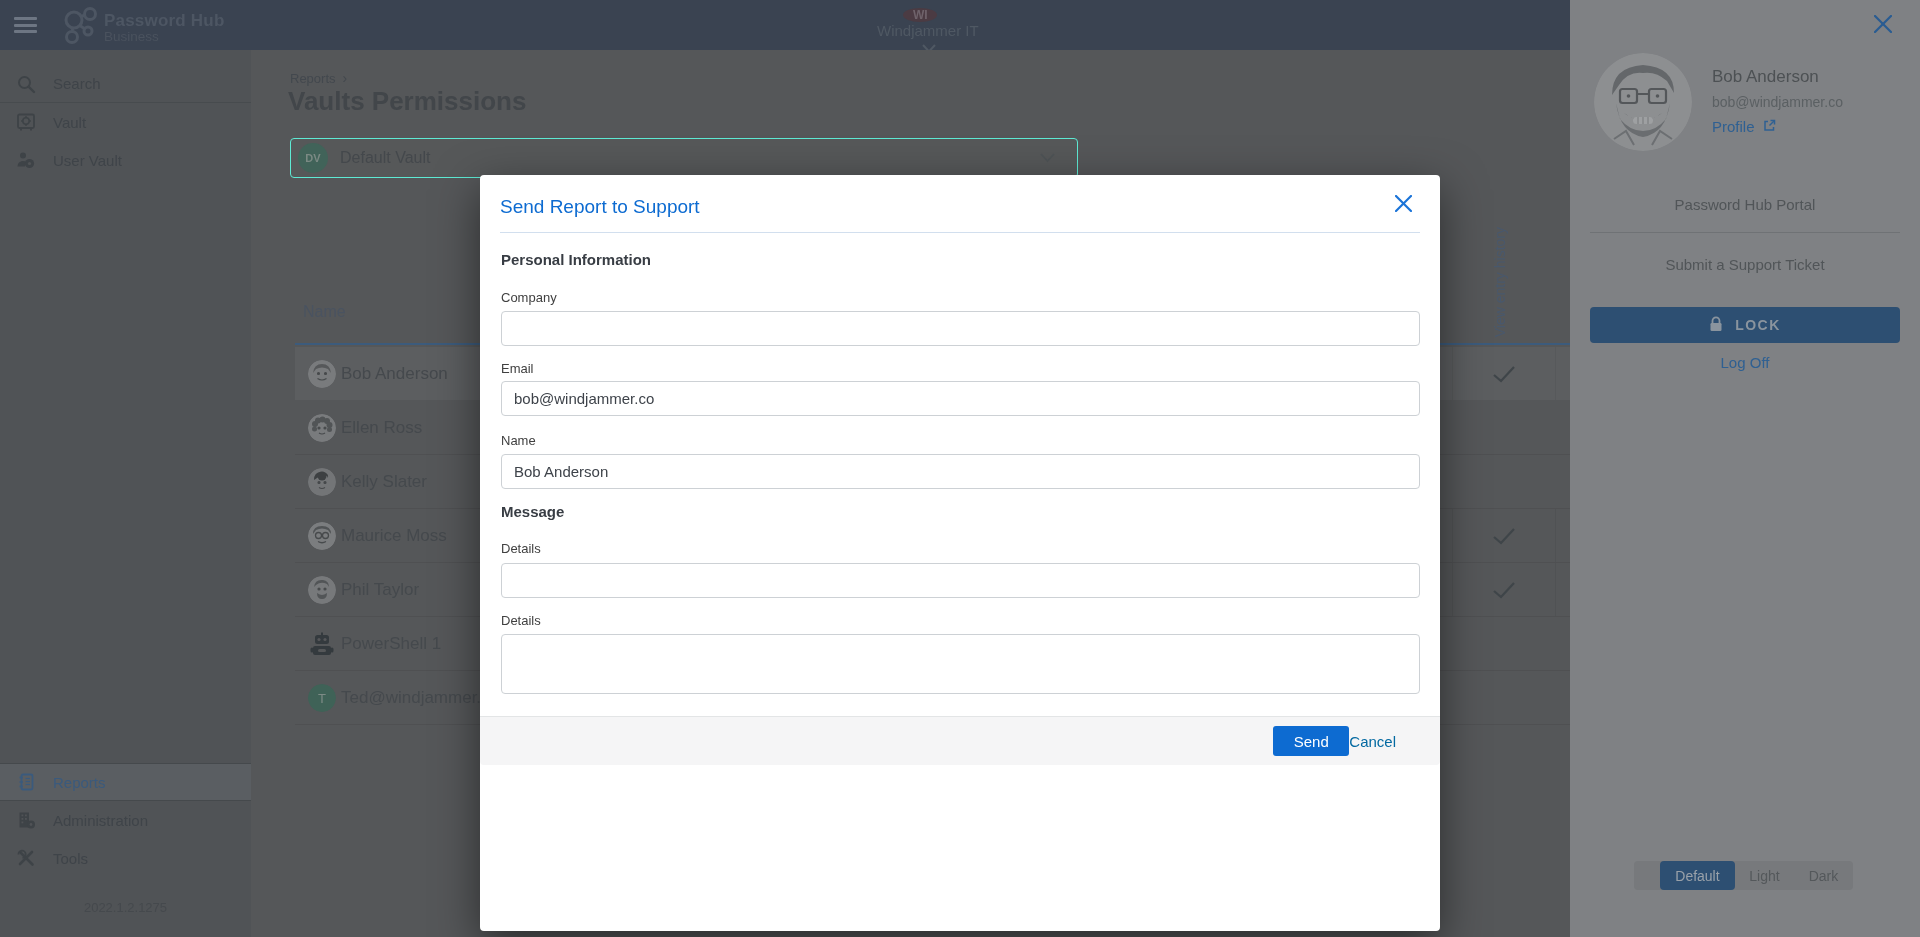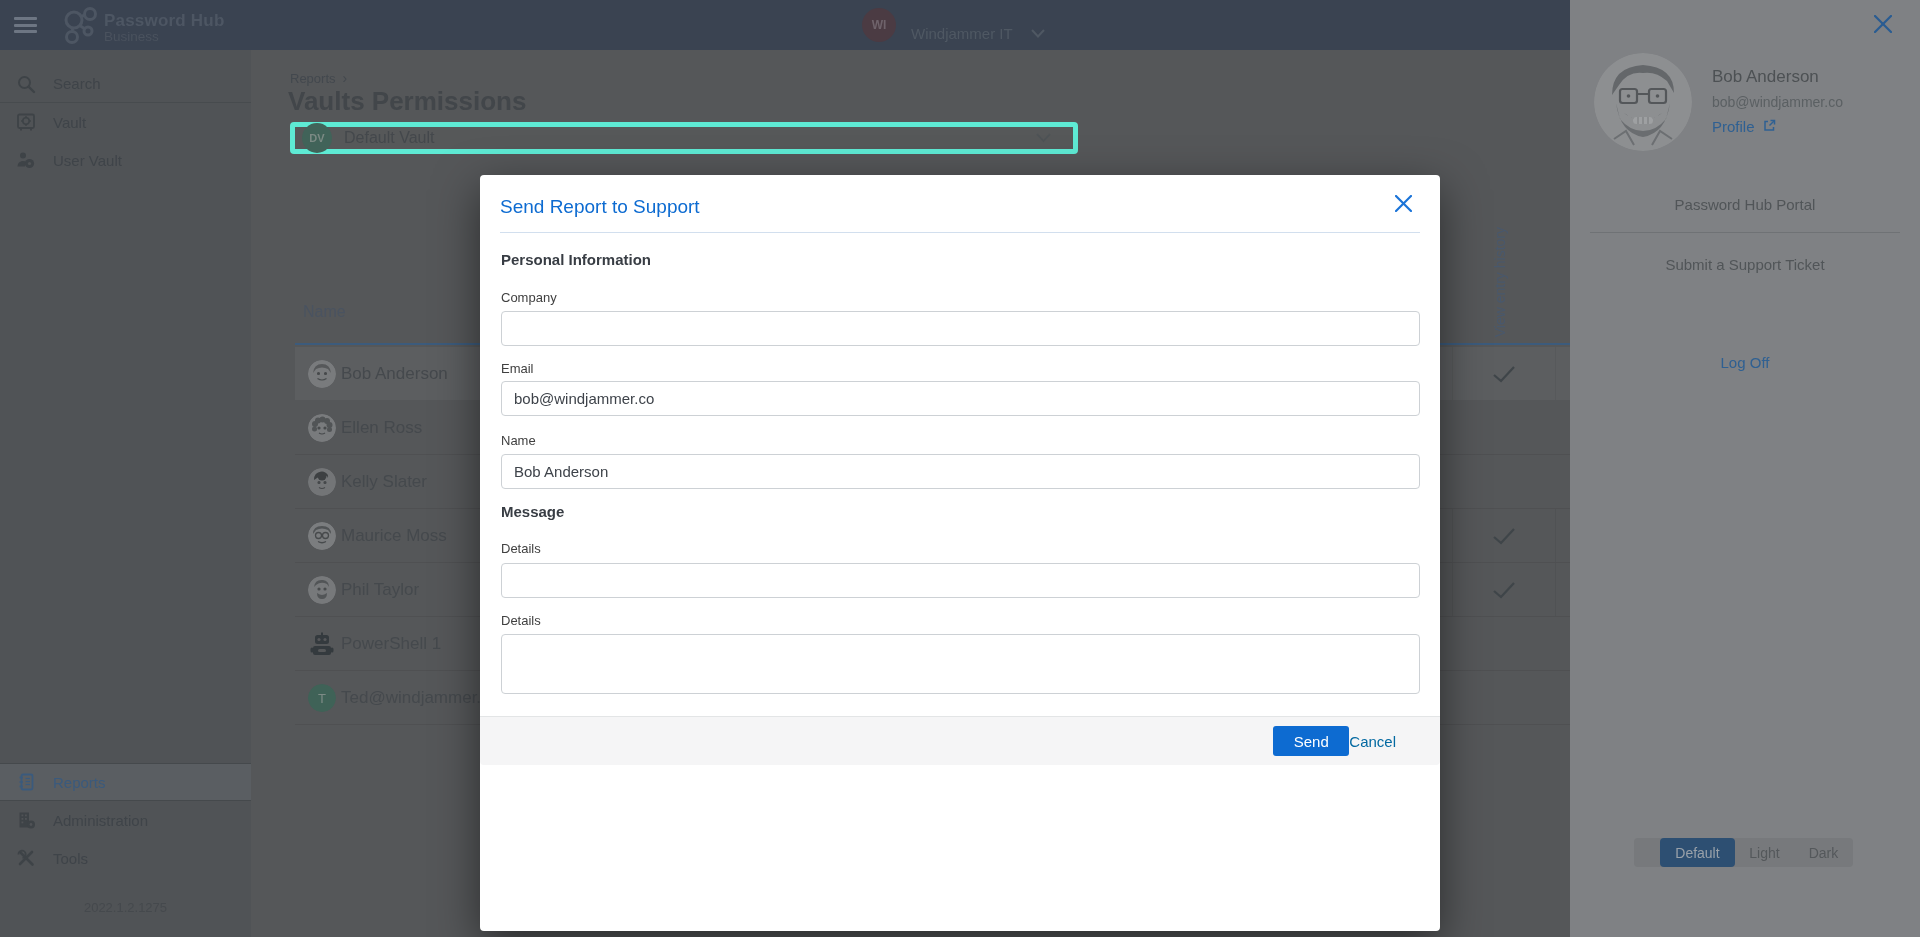--- a/index.html
+++ b/index.html
@@ -6,40 +6,40 @@
   *{box-sizing:border-box;font-family:"Liberation Sans",sans-serif;}
   #app{position:relative;width:1920px;height:937px;overflow:hidden;background:#555759;}
 
   
   .topbar{position:absolute;left:0;top:0;width:1920px;height:50px;background:#3a4351;}
   .hamburger{position:absolute;left:14px;top:17px;width:23px;height:16px;cursor:pointer;}
   .hamburger span{display:block;height:3px;background:#6d7683;border-radius:1px;margin-bottom:3.5px;}
   .logo{position:absolute;left:62px;top:5px;display:flex;align-items:center;gap:6px;color:#4d5663;}
   .logo-title{font-size:17px;font-weight:bold;line-height:19px;letter-spacing:.2px;}
   .logo-sub{font-size:13.5px;line-height:14px;color:#4a525e;}
-  .org{position:absolute;left:862px;top:8px;height:34px;display:flex;align-items:flex-end;cursor:pointer;}
+  .org{position:absolute;left:862px;top:8px;height:34px;display:flex;align-items:center;cursor:pointer;flex-direction:column;}
   .org-avatar{width:34px;height:34px;border-radius:50%;background:#4b3b43;color:#6f636b;font-size:12px;font-weight:bold;display:flex;align-items:center;justify-content:center;}
   .org-name{margin-left:15px;font-size:15px;color:#4f5863;}
   .org .chev{margin-left:18px;color:#4f5863;}
 
   
   .sidebar{position:absolute;left:0;top:50px;width:251px;height:887px;background:#505356;}
   .side-item{position:absolute;left:0;width:251px;height:38px;display:flex;align-items:center;padding-left:16px;gap:17px;color:#3f4449;font-size:15px;cursor:pointer;}
   .side-item .icn{width:20px;height:20px;color:#3e4347;flex:0 0 20px;}
   .side-item.active{background:#5a5e62;color:#3a5a7d;border-top:1px solid #45494c;border-bottom:1px solid #45494c;}
   .side-item.active .icn{color:#3a5a7d;}
   .side-item.divided{border-bottom:1px solid #474b4e;}
   .version{position:absolute;left:0;top:850px;width:251px;text-align:center;font-size:13px;color:#45494d;}
 
   
   .main{position:absolute;left:251px;top:50px;width:1319px;height:887px;background:#555759;}
   .breadcrumb{position:absolute;left:39px;top:21px;font-size:13px;color:#43484e;display:flex;gap:7px;align-items:center;cursor:pointer;}
   .bc-chev{font-size:14px;line-height:13px;color:#43484e;}
   .page-title{position:absolute;left:37px;top:36px;font-size:26px;font-weight:bold;color:#42464a;}
-  .vault-select{position:absolute;left:39px;top:72px;width:788px;height:32px;background:#565859;border:5px solid #5eead4;border-radius:4px;display:flex;align-items:center;cursor:pointer;}
+  .vault-select{position:absolute;left:39px;top:88px;width:788px;height:40px;background:#565859;border:1px solid #5eead4;border-radius:4px;display:flex;align-items:center;cursor:pointer;}
   .dv-circle{width:30px;height:30px;border-radius:50%;background:#416359;color:#7b8a84;font-size:11px;font-weight:bold;display:flex;align-items:center;justify-content:center;margin-left:7px;}
   .vault-label{margin-left:12px;font-size:16px;color:#44484c;}
   .vault-select .chev{position:absolute;right:22px;color:#4e5356;}
 
   .thead{position:absolute;left:44px;top:150px;width:1275px;height:145px;border-bottom:2px solid #3c5b7c;}
   .col-name{position:absolute;left:8px;bottom:22px;font-size:16px;color:#4a5360;}
   .col-history{position:absolute;left:1197px;bottom:6px;writing-mode:vertical-rl;transform:rotate(180deg);font-size:14px;color:#49586c;white-space:nowrap;}
   .tbody{position:absolute;left:44px;top:297px;width:1275px;}
   .trow{position:relative;height:54px;border-bottom:1px solid rgba(0,0,0,0.07);cursor:pointer;}
   .trow.selected{background:rgba(255,255,255,0.045);}
@@ -66,21 +66,21 @@
   .panel{position:absolute;left:1570px;top:0;width:350px;height:937px;background:#7f8184;z-index:60;}
   .p-close{position:absolute;right:28px;top:15px;width:18px;height:18px;color:#295c92;cursor:pointer;}
   .p-avatar{position:absolute;left:24px;top:53px;width:98px;height:98px;border-radius:50%;overflow:hidden;}
   .p-name{position:absolute;left:142px;top:67px;font-size:17px;color:#4d5154;}
   .p-email{position:absolute;left:142px;top:94px;font-size:14px;color:#5b6063;}
   .p-profile{position:absolute;left:142px;top:118px;font-size:15px;color:#2f6092;display:flex;align-items:center;gap:8px;cursor:pointer;}
   .p-item{position:absolute;left:0;width:350px;text-align:center;font-size:15px;color:#515558;cursor:pointer;}
   .p-divider{position:absolute;left:20px;width:310px;top:232px;height:1px;background:#6f7275;}
   .p-lock{position:absolute;left:20px;top:307px;width:310px;height:36px;background:#2d4f72;border:none;border-radius:4px;color:#8a949e;font-size:14px;font-weight:bold;letter-spacing:1.5px;display:flex;align-items:center;justify-content:center;gap:12px;cursor:pointer;}
   .p-logoff{position:absolute;left:0;top:354px;width:350px;text-align:center;font-size:15px;color:#2f6092;cursor:pointer;}
-  .p-theme{position:absolute;left:64px;top:838px;width:219px;height:29px;background:#77797c;border-radius:4px;display:flex;padding-left:26px;}
+  .p-theme{position:absolute;left:64px;top:861px;width:219px;height:29px;background:#77797c;border-radius:4px;display:flex;padding-left:26px;}
   .seg{height:29px;display:flex;align-items:center;justify-content:center;font-size:14px;color:#54585b;cursor:pointer;}
   .seg.w1{width:85px;} .seg.w2{width:67px;}
   .seg.seg-active{background:#2d4f72;color:#99a1a9;border-radius:4px;}
 </style>
 </head>
 <body>
 
 <div id="app">
 
   <div class="topbar">
@@ -431,20 +431,29 @@
             <path d="M7.5 1.5H11.5V5.5"></path>
             <path d="M11.5 1.5L6.5 6.5"></path>
           </svg>
       </span>
     </div>
 
     <div class="p-item" style="top:196px;">Password Hub Portal</div>
     <div class="p-divider"></div>
     <div class="p-item" style="top:256px;">Submit a Support Ticket</div>
 
+    <button class="p-lock">
+      <span>
+        <svg width="14" height="16" viewBox="0 0 14 16">
+            <path d="M3.5 7.5V4.8a3.5 3.5 0 0 1 7 0V7.5" fill="none" stroke="currentColor" stroke-width="1.8"></path>
+            <rect x="1.5" y="7" width="11" height="8" rx="1.2" fill="currentColor"></rect>
+          </svg>
+      </span>
+      <span>LOCK</span>
+    </button>
     <div class="p-logoff">Log Off</div>
 
     <div class="p-theme">
       <div class="seg w1 seg-active">Default</div>
       <div class="seg w2">Light</div>
       <div class="seg w2">Dark</div>
     </div>
   </div>
 
 </div>

